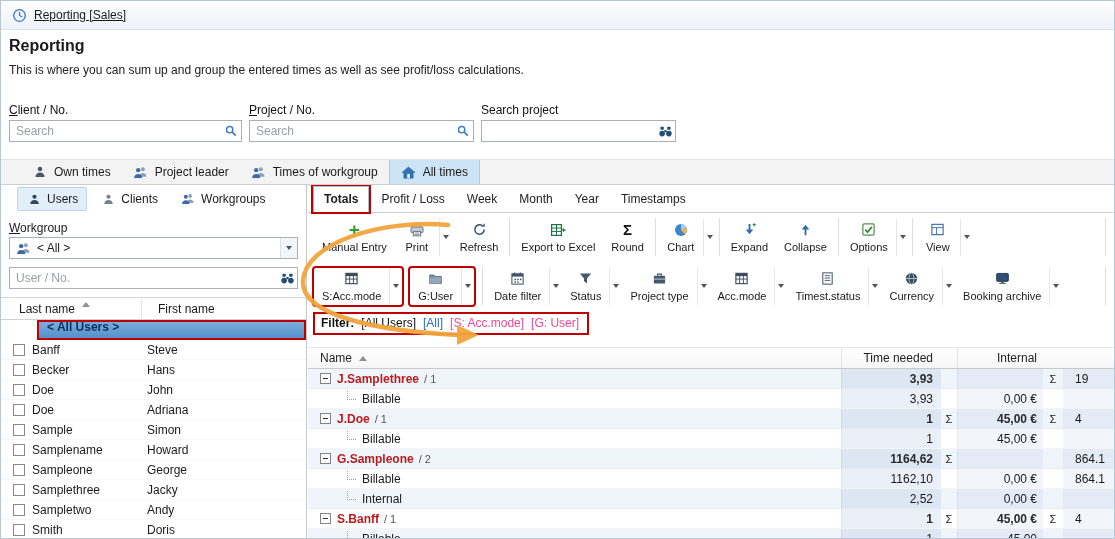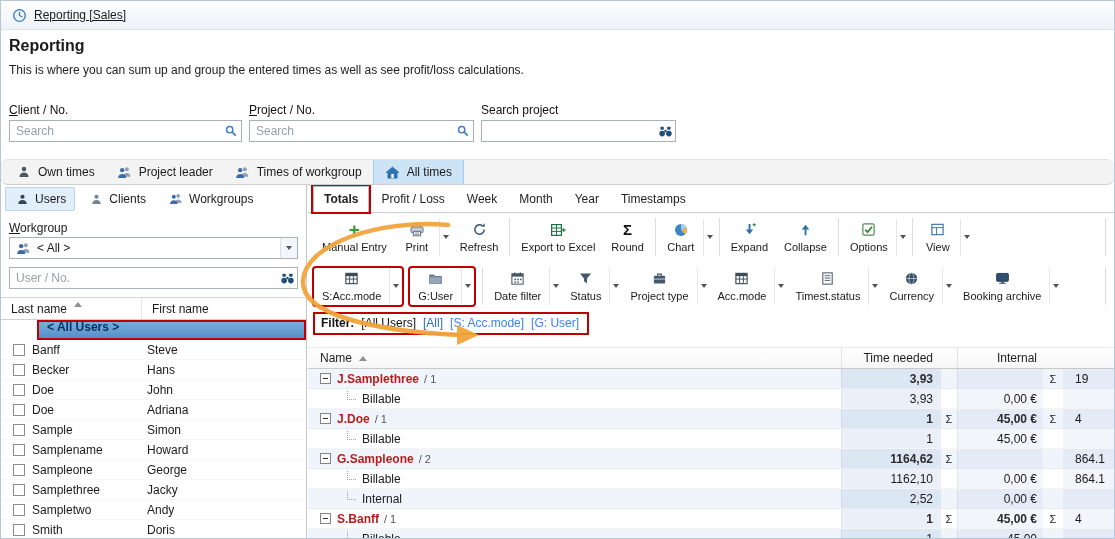--- a/index.html
+++ b/index.html
@@ -22,42 +22,42 @@
   .accel::first-letter { text-decoration:underline; }
   .textbox { position:absolute; top:119px; height:22px; border:1px solid #a9b0b8;
     background:#fff; display:flex; align-items:center; }
   .textbox input { flex:1; border:none; outline:none; height:18px; padding:0 4px 0 6px;
     font-family:"Liberation Sans",sans-serif; font-size:12px; color:#222; min-width:0; background:transparent; }
   .textbox input::placeholder { color:#9aa0a6; }
   .box-icon { width:20px; display:flex; justify-content:center; align-items:center; }
   
   .scope-tabs { position:absolute; top:158px; left:0; right:0; height:26px;
     background:#f3f3f3; border-top:1px solid #e3e3e3; border-bottom:1px solid #cfcfcf;
-    display:flex; align-items:stretch; padding-left:4px;border-radius:7px; }
+    display:flex; align-items:stretch; padding-left:20px; }
   .scope-tab { display:flex; align-items:center; gap:6px; padding:0 11px; cursor:default; }
   .scope-tab.sel { background:#cde3f6; border-left:1px solid #a9cbe9; border-right:1px solid #a9cbe9; }
   
   .left-panel { position:absolute; top:184px; left:0; width:306px; bottom:0; background:#fff;
     border-right:1px solid #c6c6c6; }
   .right-panel { position:absolute; top:184px; left:307px; right:0; bottom:0; background:#fff; overflow:hidden; }
   
-  .left-tabs { height:28px; display:flex; align-items:center; gap:4px; padding:2px 4px; }
+  .left-tabs { height:28px; display:flex; align-items:center; gap:4px; padding:2px 16px; }
   .ltab { display:flex; align-items:center; gap:5px; padding:3px 8px; border:1px solid transparent; border-radius:2px; }
   .ltab.sel { background:#e2eefa; border-color:#b9d4ec; }
   .wg-label { position:absolute; top:36px; left:8px; }
   .wg-select { position:absolute; top:52px; left:8px; right:8px; height:22px; border:1px solid #a9b0b8;
     display:flex; align-items:center; gap:6px; padding-left:5px; background:#fff; }
   .wg-select .caret-seg { margin-left:auto; width:17px; align-self:stretch; border-left:1px solid #d9dee4;
     background:#f2f5f9; display:flex; align-items:center; justify-content:center; }
   .user-box { position:absolute; top:82px; left:8px; right:8px; }
   .user-box .textbox { position:static; width:100%; }
   .ulist { position:absolute; top:112px; left:0; right:0; bottom:0; border-top:1px solid #d5d5d5; overflow:hidden; }
   .ulist-header { height:22px; display:flex; align-items:center; border-bottom:1px solid #d0d0d0; background:#fff; }
-  .col-last { width:140px; padding-left:10px; display:flex; align-items:flex-start; }
-  .col-first { flex:1; padding-left:10px; border-left:1px solid #e4e4e4; height:100%; display:flex; align-items:center; }
+  .col-last { width:140px; padding-left:18px; display:flex; align-items:flex-start; }
+  .col-first { flex:1; padding-left:16px; border-left:1px solid #e4e4e4; height:100%; display:flex; align-items:center; }
   .lrow { height:20px; display:flex; align-items:center; border-bottom:1px solid rgba(0,0,0,0.03); }
   .lrow .cb { width:12px; height:12px; border:1px solid #8a8a8a; background:#fff; margin-left:12px; flex:none; }
   .lrow .lname { width:110px; padding-left:7px; }
   .lrow .fname { flex:1; padding-left:12px; }
   .allusers-row { height:20px; display:flex; padding-left:10px;
     background:linear-gradient(#7fb0de,#4f8cc7); color:#0d2f5e; font-weight:bold;
     outline:2px solid #c00000; outline-offset:-2px;margin-left:36px; }
   .sort-up { width:0; height:0; border-left:4px solid transparent; border-right:4px solid transparent;
     border-bottom:5px solid #909090; display:inline-block; margin-left:7px; }
   
@@ -83,21 +83,21 @@
   .caret { width:0; height:0; border-left:3.5px solid transparent; border-right:3.5px solid transparent;
     border-top:4px solid #555; }
   .tsep { width:1px; height:38px; background:#dcdcdc; margin:0 3px; flex:none; }
   .tsep.end { margin-left:auto; margin-right:8px; }
   
   .filter-strip { height:24px; display:flex; align-items:center; padding-left:7px; }
   .filter-box { display:inline-flex; align-items:center; gap:7px; padding:2px 8px 3px 6px; background:#fff; }
   .f-label { font-weight:bold; color:#111; }
   .f-users { color:#111; }
   .f-all   { color:#2a6bc4; }
-  .f-sort, .f-group { color:#3b82f6; }
+  .f-sort, .f-group { color:#ec4899; }
   
   .rtable { position:absolute; top:162px; left:0; right:0; bottom:0; overflow:hidden; }
   .rt-header { height:22px; display:flex; align-items:center; border-bottom:1px solid #c9c9c9;
     border-top:1px solid #e8e8e8; background:linear-gradient(#ffffff,#f6f6f6); }
   .rt-row { height:20px; display:flex; align-items:stretch; border-bottom:1px solid rgba(0,0,0,0.04); }
   .rt-row.lt { background:#f0f5fb; }
   .c { display:flex; align-items:center; }
   .c.name { width:533px; padding-left:12px; overflow:hidden; }
   .c.time { width:100px; justify-content:flex-end; padding-right:8px;
     background:rgba(88,124,186,0.12); border-left:1px solid rgba(0,0,0,0.05); }

